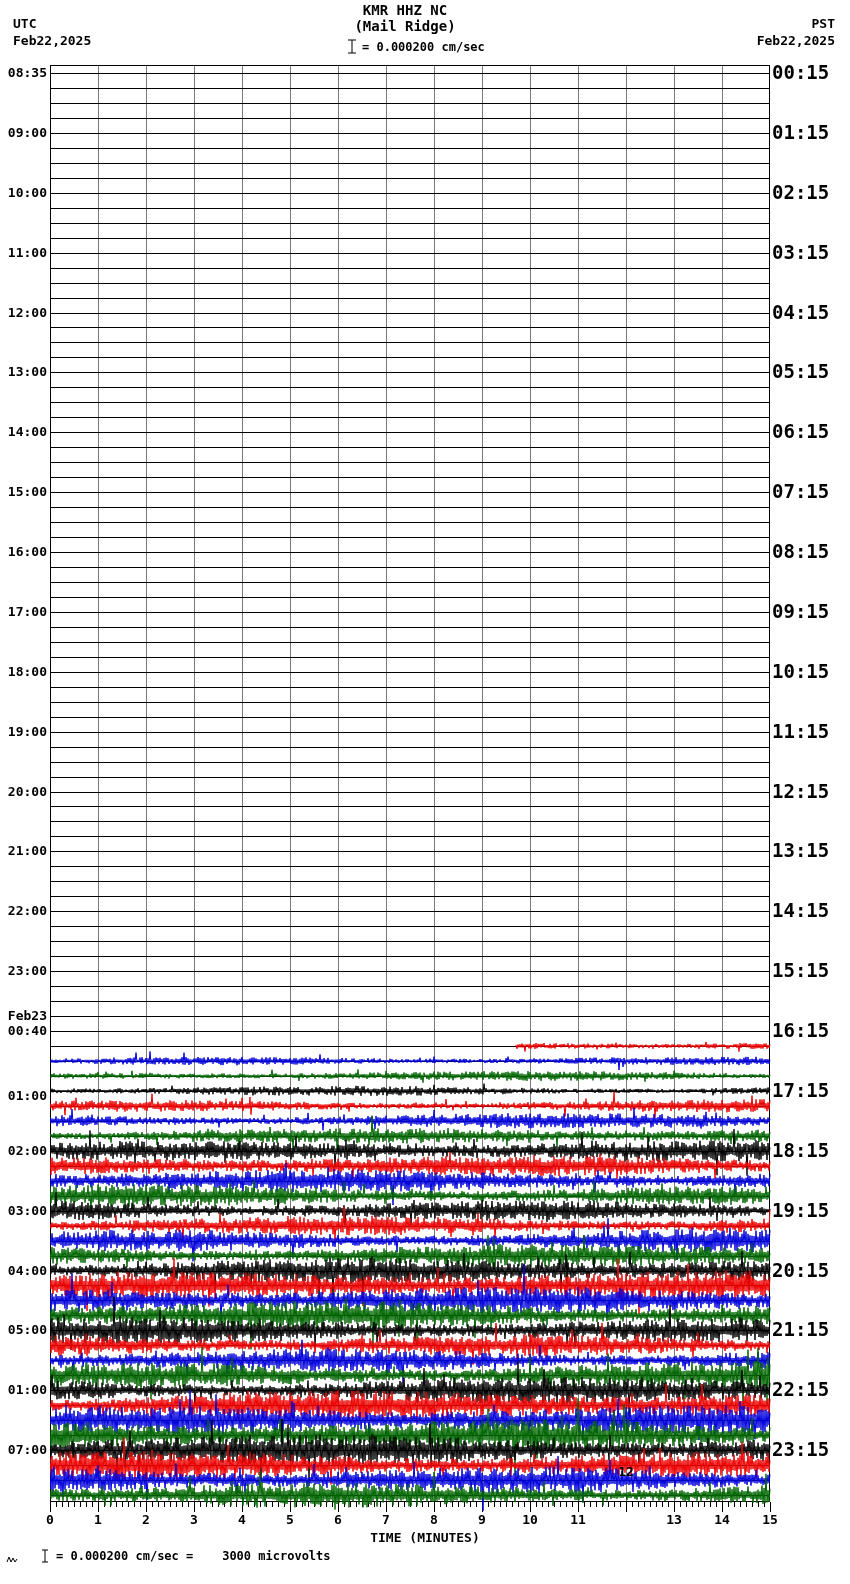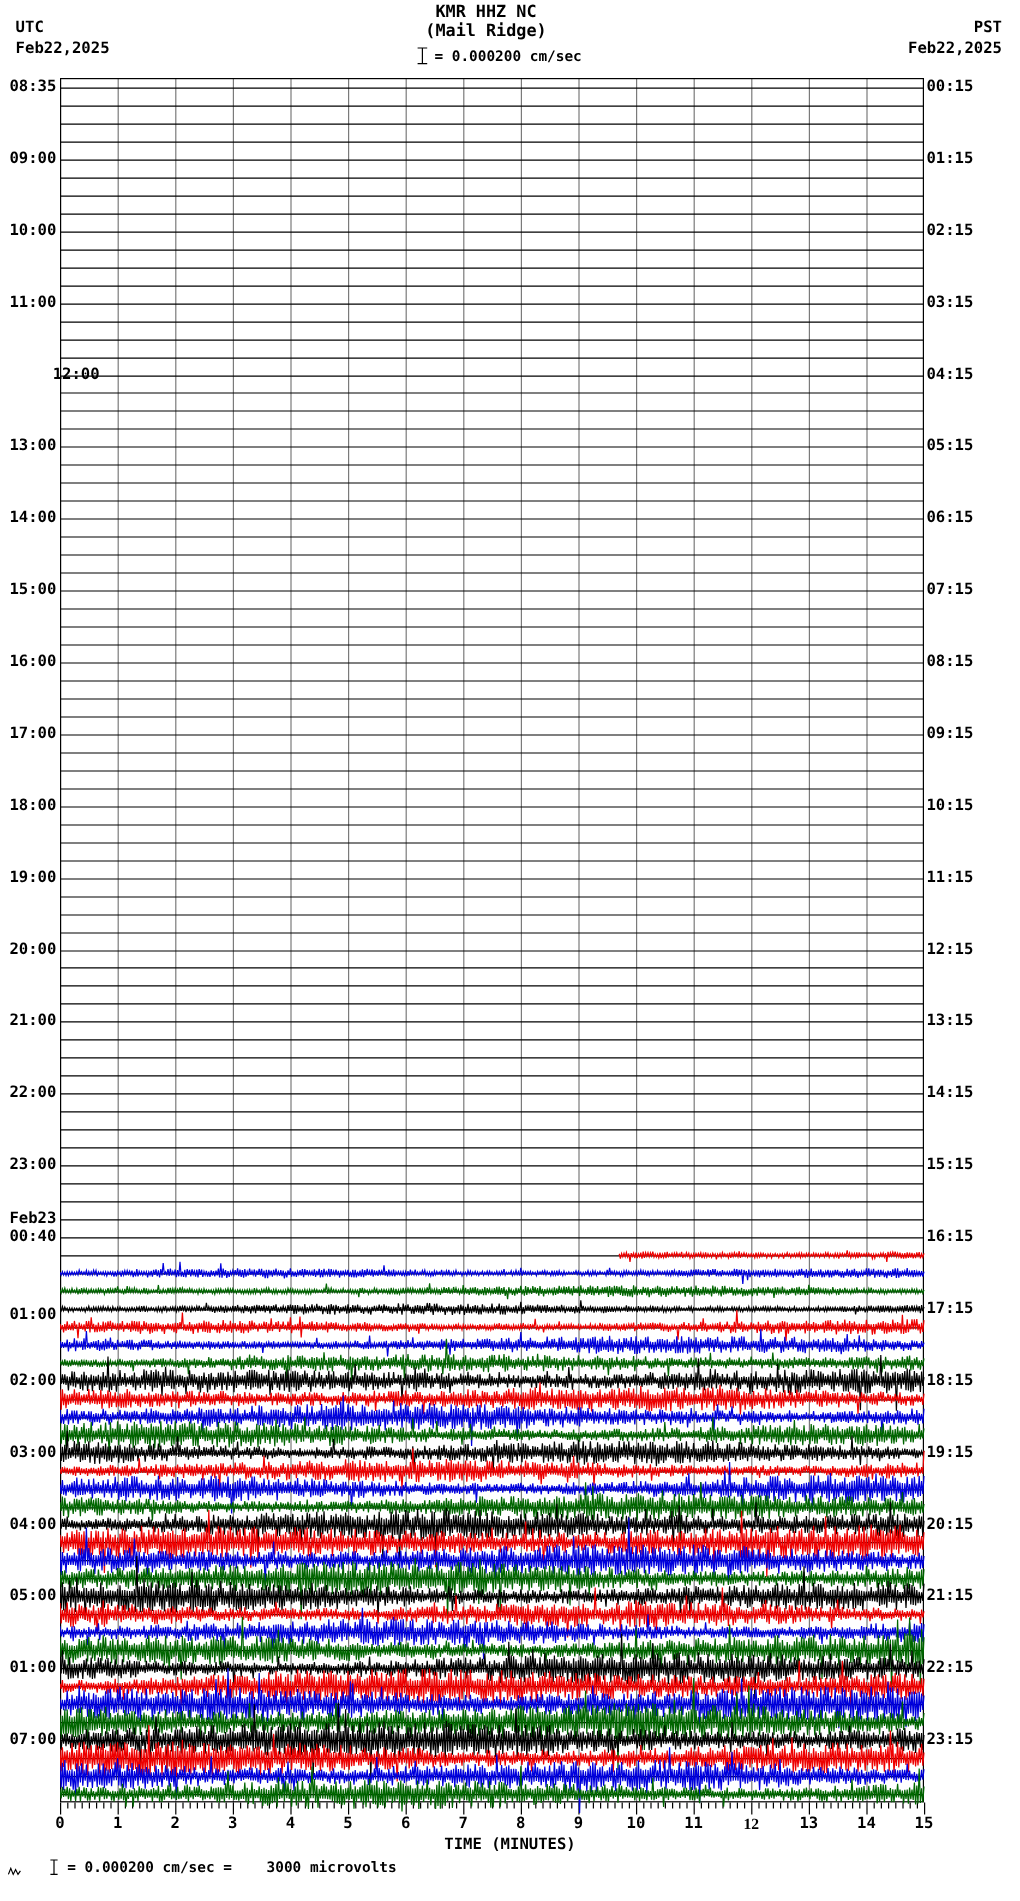--- a/index.html
+++ b/index.html
@@ -15,21 +15,21 @@
   .abs{position:absolute;}
   .t13{font-size:13px;line-height:15px;text-align:center;}
   .t12{font-size:12px;line-height:14px;}
   .title{font-size:14px;line-height:15px;color:#000000;}
   .hour-label{
     position:absolute;left:0;width:47px;height:15px;
     text-align:right;font-size:13px;line-height:15px;
   }
   .pst-label{
     position:absolute;left:772px;width:60px;height:15px;
-    text-align:left;font-size:13px;line-height:15px;
+    text-align:left;font-size:19px;line-height:15px;
   }
   .tick-label{
     position:absolute;width:26px;height:15px;
     text-align:center;font-size:13px;line-height:15px;
   }
   .pre{white-space:pre;}
 </style>
 </head>
 <body>
 
@@ -315,21 +315,21 @@
       <polyline points="0,1392.3 1,1411.1 2,1391.0 3,1407.5 4,1394.6 5,1404.4 6,1393.6 7,1410.1 8,1395.2 9,1409.7 10,1387.5 11,1405.3 12,1395.5 13,1409.3 14,1393.3 15,1411.3 16,1387.2 17,1406.4 18,1395.7 19,1413.0 20,1386.4 21,1404.8 22,1389.6 23,1414.5 24,1392.0 25,1404.7 26,1389.5 27,1408.8 28,1395.6 29,1405.7 30,1388.9 31,1405.3 32,1390.2 33,1413.2 34,1390.8 35,1406.3 36,1388.2 37,1419.0 38,1393.1 39,1410.5 40,1394.2 41,1412.3 42,1387.8 43,1409.1 44,1389.3 45,1405.6 46,1388.1 47,1409.8 48,1386.9 49,1408.1 50,1391.1 51,1408.5 52,1392.0 53,1409.0 54,1387.0 55,1404.9 56,1387.9 57,1410.6 58,1395.2 59,1408.0 60,1391.7 61,1409.9 62,1392.4 63,1409.1 64,1393.1 65,1414.1 66,1394.7 67,1415.1 68,1392.6 69,1414.8 70,1392.7 71,1411.7 72,1392.7 73,1413.7 74,1372.6 75,1415.5 76,1394.8 77,1406.6 78,1395.0 79,1411.4 80,1387.7 81,1405.6 82,1386.7 83,1406.1 84,1391.0 85,1414.5 86,1395.0 87,1405.7 88,1390.2 89,1409.5 90,1388.4 91,1407.0 92,1393.4 93,1414.6 94,1386.3 95,1414.4 96,1394.2 97,1415.1 98,1390.1 99,1407.4 100,1393.9 101,1410.7 102,1384.8 103,1411.8 104,1392.1 105,1412.1 106,1394.5 107,1411.7 108,1388.0 109,1413.6 110,1389.6 111,1410.4 112,1390.1 113,1410.0 114,1395.2 115,1405.8 116,1395.3 117,1408.8 118,1394.1 119,1410.6 120,1387.6 121,1412.4 122,1394.5 123,1405.9 124,1388.3 125,1410.7 126,1395.5 127,1415.2 128,1392.0 129,1408.9 130,1392.6 131,1413.2 132,1394.7 133,1411.5 134,1389.9 135,1408.1 136,1394.2 137,1410.7 138,1393.1 139,1407.3 140,1390.7 141,1405.9 142,1388.7 143,1405.3 144,1390.9 145,1409.2 146,1392.6 147,1411.9 148,1394.5 149,1414.3 150,1390.6 151,1409.5 152,1392.0 153,1406.3 154,1393.2 155,1407.3 156,1389.4 157,1404.7 158,1391.2 159,1409.9 160,1394.4 161,1407.3 162,1391.6 163,1408.6 164,1390.7 165,1405.4 166,1390.4 167,1414.1 168,1393.7 169,1404.6 170,1395.4 171,1410.3 172,1394.9 173,1410.0 174,1395.2 175,1413.5 176,1394.4 177,1407.8 178,1379.9 179,1404.4 180,1391.6 181,1405.4 182,1394.4 183,1405.1 184,1394.8 185,1413.2 186,1396.0 187,1407.5 188,1391.3 189,1404.3 190,1388.1 191,1404.2 192,1390.3 193,1410.0 194,1392.4 195,1404.1 196,1391.4 197,1404.7 198,1393.8 199,1404.2 200,1387.4 201,1408.7 202,1395.0 203,1405.0 204,1388.9 205,1410.0 206,1393.7 207,1407.6 208,1395.2 209,1409.9 210,1392.0 211,1404.0 212,1392.5 213,1407.5 214,1388.2 215,1406.3 216,1391.6 217,1410.7 218,1395.4 219,1407.9 220,1388.9 221,1403.8 222,1391.9 223,1407.7 224,1392.2 225,1411.3 226,1395.6 227,1410.6 228,1395.0 229,1408.0 230,1395.4 231,1404.6 232,1395.6 233,1404.9 234,1389.1 235,1408.6 236,1395.5 237,1409.7 238,1395.4 239,1407.4 240,1395.8 241,1409.8 242,1389.7 243,1406.8 244,1396.7 245,1406.6 246,1396.2 247,1403.4 248,1396.8 249,1406.1 250,1395.7 251,1406.5 252,1393.1 253,1403.5 254,1391.5 255,1403.2 256,1395.4 257,1405.8 258,1395.7 259,1403.4 260,1397.0 261,1405.2 262,1396.4 263,1409.2 264,1394.5 265,1407.7 266,1396.4 267,1405.5 268,1397.1 269,1406.4 270,1391.0 271,1409.3 272,1392.9 273,1409.5 274,1396.9 275,1409.2 276,1395.3 277,1407.7 278,1395.9 279,1405.2 280,1396.9 281,1419.5 282,1394.1 283,1404.0 284,1394.9 285,1405.6 286,1391.4 287,1403.8 288,1395.7 289,1404.6 290,1391.7 291,1408.8 292,1394.1 293,1406.8 294,1391.8 295,1404.1 296,1396.2 297,1407.3 298,1392.2 299,1405.0 300,1391.7 301,1403.5 302,1393.1 303,1406.5 304,1395.7 305,1404.5 306,1393.9 307,1405.4 308,1395.7 309,1403.7 310,1396.9 311,1407.9 312,1397.7 313,1405.5 314,1397.6 315,1403.1 316,1396.3 317,1407.5 318,1394.9 319,1404.2 320,1395.5 321,1406.9 322,1397.4 323,1406.5 324,1395.8 325,1404.0 326,1395.8 327,1404.2 328,1397.4 329,1405.2 330,1397.8 331,1404.1 332,1395.7 333,1404.1 334,1396.9 335,1406.5 336,1395.4 337,1403.7 338,1396.9 339,1403.0 340,1397.1 341,1403.7 342,1396.1 343,1402.3 344,1395.3 345,1402.2 346,1397.8 347,1404.0 348,1395.3 349,1406.6 350,1396.9 351,1402.6 352,1397.4 353,1402.4 354,1397.9 355,1403.9 356,1393.1 357,1407.0 358,1393.7 359,1406.8 360,1398.0 361,1405.8 362,1397.8 363,1404.3 364,1395.9 365,1403.4 366,1393.7 367,1406.0 368,1396.5 369,1402.7 370,1395.7 371,1406.4 372,1395.2 373,1402.2 374,1398.0 375,1404.1 376,1398.0 377,1405.5 378,1394.5 379,1404.5 380,1397.3 381,1403.3 382,1395.2 383,1402.4 384,1396.0 385,1405.7 386,1395.8 387,1403.0 388,1397.3 389,1402.6 390,1396.1 391,1406.3 392,1396.7 393,1411.3 394,1396.8 395,1405.9 396,1396.0 397,1403.9 398,1397.4 399,1404.6 400,1398.1 401,1402.6 402,1393.0 403,1405.3 404,1394.6 405,1402.1 406,1394.0 407,1404.0 408,1397.3 409,1406.0 410,1397.9 411,1403.6 412,1396.7 413,1403.4 414,1395.0 415,1404.3 416,1396.7 417,1405.4 418,1397.9 419,1402.9 420,1397.8 421,1403.3 422,1395.9 423,1404.9 424,1395.2 425,1404.1 426,1397.9 427,1404.6 428,1394.1 429,1402.2 430,1397.7 431,1406.4 432,1397.8 433,1406.2 434,1395.5 435,1403.0 436,1396.5 437,1403.9 438,1395.8 439,1404.3 440,1398.0 441,1406.9 442,1394.0 443,1403.4 444,1397.4 445,1402.5 446,1397.6 447,1405.9 448,1397.8 449,1402.3 450,1396.5 451,1404.0 452,1394.9 453,1406.9 454,1392.9 455,1405.5 456,1395.3 457,1403.3 458,1396.4 459,1402.9 460,1392.9 461,1411.8 462,1393.5 463,1402.4 464,1397.5 465,1403.8 466,1397.8 467,1403.6 468,1397.2 469,1405.6 470,1396.4 471,1404.3 472,1397.0 473,1407.1 474,1394.3 475,1408.0 476,1395.5 477,1404.7 478,1394.0 479,1406.7 480,1397.1 481,1402.6 482,1397.2 483,1403.3 484,1389.2 485,1403.9 486,1394.7 487,1405.5 488,1394.9 489,1403.6 490,1395.7 491,1402.9 492,1393.4 493,1403.6 494,1397.5 495,1404.2 496,1391.8 497,1403.4 498,1397.2 499,1405.0 500,1397.5 501,1403.0 502,1395.5 503,1408.8 504,1396.1 505,1404.3 506,1393.7 507,1403.8 508,1396.4 509,1405.4 510,1396.8 511,1406.6 512,1395.1 513,1404.3 514,1397.1 515,1403.0 516,1397.0 517,1406.8 518,1396.7 519,1403.3 520,1396.8 521,1403.4 522,1393.5 523,1407.2 524,1394.5 525,1406.5 526,1391.3 527,1406.2 528,1394.7 529,1407.2 530,1394.4 531,1405.9 532,1390.4 533,1403.3 534,1395.7 535,1407.2 536,1396.8 537,1406.8 538,1396.4 539,1407.4 540,1395.1 541,1406.6 542,1391.4 543,1407.7 544,1393.6 545,1406.0 546,1396.3 547,1404.0 548,1394.0 549,1403.3 550,1394.6 551,1403.3 552,1392.7 553,1405.5 554,1389.5 555,1409.8 556,1394.9 557,1410.6 558,1394.8 559,1406.9 560,1395.2 561,1405.5 562,1393.4 563,1410.1 564,1391.8 565,1404.5 566,1395.1 567,1409.4 568,1396.2 569,1409.8 570,1389.9 571,1404.8 572,1390.9 573,1405.3 574,1391.0 575,1407.8 576,1390.9 577,1404.7 578,1391.3 579,1403.9 580,1392.4 581,1410.7 582,1391.9 583,1404.2 584,1389.1 585,1409.1 586,1394.6 587,1406.9 588,1396.5 589,1406.1 590,1388.8 591,1405.1 592,1393.6 593,1408.5 594,1383.3 595,1409.4 596,1396.2 597,1406.7 598,1395.9 599,1410.2 600,1394.5 601,1404.1 602,1392.4 603,1408.2 604,1389.5 605,1406.8 606,1396.1 607,1405.9 608,1395.7 609,1404.1 610,1383.0 611,1412.1 612,1392.6 613,1410.6 614,1395.5 615,1407.6 616,1395.1 617,1404.8 618,1393.9 619,1410.7 620,1388.0 621,1408.3 622,1392.7 623,1411.5 624,1395.1 625,1411.1 626,1396.1 627,1408.9 628,1391.6 629,1407.7 630,1394.4 631,1407.2 632,1395.8 633,1410.0 634,1394.5 635,1411.2 636,1395.1 637,1412.6 638,1389.2 639,1412.4 640,1395.1 641,1406.8 642,1391.4 643,1405.2 644,1387.4 645,1406.8 646,1393.8 647,1408.9 648,1387.3 649,1404.0 650,1391.5 651,1409.2 652,1394.7 653,1404.6 654,1394.0 655,1410.3 656,1388.0 657,1410.9 658,1396.0 659,1407.1 660,1391.5 661,1404.0 662,1394.2 663,1404.0 664,1395.1 665,1411.4 666,1395.0 667,1407.6 668,1389.1 669,1404.3 670,1394.6 671,1410.6 672,1392.9 673,1406.0 674,1392.7 675,1404.2 676,1391.2 677,1409.3 678,1394.2 679,1406.8 680,1393.9 681,1410.5 682,1395.1 683,1405.1 684,1389.7 685,1405.7 686,1395.0 687,1411.5 688,1392.8 689,1404.3 690,1390.4 691,1411.1 692,1377.2 693,1404.1 694,1387.9 695,1412.6 696,1396.3 697,1406.7 698,1386.4 699,1407.9 700,1391.1 701,1404.4 702,1390.5 703,1404.1 704,1396.4 705,1405.8 706,1395.2 707,1411.7 708,1393.9 709,1404.4 710,1394.5 711,1405.5 712,1395.1 713,1407.0 714,1395.3 715,1406.2 716,1392.0 717,1404.0 718,1388.2 719,1406.5 720,1395.4" fill="none" stroke="#ee0000" stroke-width="1"></polyline>
       <polyline points="0,1406.5 1,1424.5 2,1403.9 3,1426.9 4,1401.6 5,1423.4 6,1410.3 7,1419.9 8,1410.5 9,1423.7 10,1409.5 11,1426.4 12,1411.0 13,1431.8 14,1404.5 15,1424.6 16,1406.8 17,1420.4 18,1404.4 19,1423.1 20,1409.6 21,1419.0 22,1405.5 23,1424.1 24,1411.1 25,1420.2 26,1411.2 27,1424.9 28,1409.6 29,1419.6 30,1409.5 31,1424.1 32,1404.6 33,1422.2 34,1409.8 35,1422.9 36,1404.7 37,1425.2 38,1407.9 39,1422.9 40,1409.6 41,1420.9 42,1409.3 43,1423.5 44,1408.6 45,1418.8 46,1403.6 47,1418.6 48,1400.2 49,1422.8 50,1405.7 51,1423.7 52,1411.6 53,1424.7 54,1410.6 55,1425.2 56,1405.8 57,1419.8 58,1409.1 59,1424.5 60,1404.1 61,1425.8 62,1410.9 63,1418.9 64,1407.6 65,1423.1 66,1405.3 67,1418.8 68,1409.1 69,1421.2 70,1409.3 71,1425.5 72,1407.5 73,1421.5 74,1409.0 75,1419.0 76,1411.9 77,1424.4 78,1412.0 79,1420.2 80,1406.2 81,1423.2 82,1409.2 83,1419.9 84,1412.1 85,1424.2 86,1412.0 87,1418.1 88,1406.1 89,1418.9 90,1408.7 91,1424.0 92,1410.6 93,1419.9 94,1409.2 95,1424.0 96,1407.6 97,1434.7 98,1412.3 99,1417.8 100,1409.5 101,1417.8 102,1409.6 103,1419.1 104,1406.7 105,1421.9 106,1412.3 107,1418.1 108,1408.9 109,1422.0 110,1412.4 111,1417.9 112,1407.7 113,1417.7 114,1411.6 115,1423.4 116,1412.4 117,1418.8 118,1412.3 119,1418.2 120,1407.9 121,1420.3 122,1411.8 123,1419.7 124,1410.0 125,1417.7 126,1398.6 127,1421.3 128,1412.2 129,1418.2 130,1408.6 131,1418.6 132,1409.4 133,1418.8 134,1411.9 135,1419.2 136,1409.9 137,1422.5 138,1411.5 139,1418.1 140,1409.9 141,1419.2 142,1410.4 143,1419.3 144,1409.7 145,1421.1 146,1412.1 147,1418.4 148,1410.9 149,1417.3 150,1409.0 151,1419.2 152,1409.9 153,1418.3 154,1408.8 155,1417.2 156,1410.1 157,1417.6 158,1408.0 159,1418.6 160,1408.1 161,1418.8 162,1412.1 163,1418.7 164,1408.4 165,1420.2 166,1409.9 167,1421.5 168,1412.3 169,1418.0 170,1410.1 171,1418.2 172,1412.7 173,1420.7 174,1408.6 175,1418.9 176,1412.8 177,1419.0 178,1411.8 179,1418.5 180,1410.2 181,1420.6 182,1408.4 183,1419.3 184,1408.3 185,1421.8 186,1412.8 187,1430.5 188,1411.1 189,1418.0 190,1402.9 191,1421.2 192,1409.7 193,1421.1 194,1412.8 195,1427.6 196,1408.7 197,1421.0 198,1409.7 199,1419.4 200,1409.5 201,1418.7 202,1410.0 203,1419.1 204,1409.9 205,1418.1 206,1412.7 207,1420.9 208,1411.7 209,1420.6 210,1411.7 211,1417.9 212,1412.6 213,1418.0 214,1411.1 215,1418.1 216,1410.1 217,1418.4 218,1409.6 219,1419.2 220,1411.2 221,1417.3 222,1411.9 223,1419.8 224,1413.0 225,1420.9 226,1411.0 227,1417.5 228,1408.6 229,1421.6 230,1412.1 231,1418.3 232,1411.6 233,1421.4 234,1410.2 235,1417.6 236,1411.0 237,1421.0 238,1412.9 239,1419.6 240,1412.9 241,1419.2 242,1412.3 243,1418.6 244,1411.3 245,1422.2 246,1410.0 247,1419.5 248,1412.4 249,1417.9 250,1411.4 251,1417.6 252,1411.2 253,1418.1 254,1412.0 255,1417.9 256,1409.7 257,1422.4 258,1412.8 259,1421.0 260,1412.1 261,1418.4 262,1408.7 263,1417.8 264,1399.2 265,1419.7 266,1408.4 267,1418.9 268,1409.9 269,1419.3 270,1412.0 271,1417.8 272,1412.1 273,1421.0 274,1409.1 275,1419.2 276,1412.2 277,1422.9 278,1406.7 279,1417.8 280,1412.2 281,1417.5 282,1411.7 283,1418.7 284,1410.9 285,1418.9 286,1411.0 287,1420.9 288,1406.9 289,1419.5 290,1412.5 291,1419.0 292,1409.6 293,1418.1 294,1407.4 295,1417.7 296,1402.3 297,1422.3 298,1407.4 299,1421.6 300,1409.6 301,1419.3 302,1410.4 303,1422.8 304,1410.1 305,1420.7 306,1406.9 307,1422.1 308,1409.0 309,1418.6 310,1412.0 311,1419.3 312,1406.9 313,1418.0 314,1408.9 315,1418.5 316,1411.3 317,1418.6 318,1406.3 319,1423.5 320,1411.6 321,1420.2 322,1408.3 323,1418.1 324,1410.7 325,1418.6 326,1409.9 327,1420.7 328,1408.9 329,1424.4 330,1405.7 331,1421.3 332,1409.2 333,1419.7 334,1409.1 335,1420.6 336,1409.9 337,1418.4 338,1411.5 339,1423.3 340,1405.5 341,1424.5 342,1408.7 343,1418.9 344,1411.0 345,1419.2 346,1405.1 347,1418.8 348,1410.4 349,1421.8 350,1407.6 351,1424.6 352,1406.1 353,1422.2 354,1408.3 355,1418.5 356,1411.8 357,1424.9 358,1411.7 359,1422.5 360,1410.5 361,1418.8 362,1411.1 363,1422.2 364,1397.2 365,1418.5 366,1411.7 367,1420.2 368,1405.8 369,1419.4 370,1408.4 371,1422.9 372,1407.1 373,1422.9 374,1406.1 375,1425.2 376,1409.1 377,1421.0 378,1409.0 379,1419.5 380,1409.1 381,1422.8 382,1411.3 383,1423.6 384,1411.1 385,1422.8 386,1411.4 387,1418.7 388,1408.1 389,1418.7 390,1403.2 391,1420.0 392,1410.2 393,1422.2 394,1407.1 395,1419.8 396,1404.1 397,1419.1 398,1407.7 399,1420.0 400,1409.0 401,1422.7 402,1409.6 403,1420.0 404,1407.1 405,1424.3 406,1411.0 407,1418.9 408,1406.2 409,1423.6 410,1411.2 411,1425.0 412,1403.4 413,1422.5 414,1409.1 415,1419.2 416,1406.5 417,1419.0 418,1402.8 419,1420.2 420,1405.6 421,1427.3 422,1410.7 423,1419.9 424,1410.8 425,1427.3 426,1406.4 427,1420.1 428,1403.5 429,1421.1 430,1402.7 431,1427.1 432,1407.9 433,1445.9 434,1410.3 435,1421.6 436,1410.1 437,1423.1 438,1411.0 439,1427.8 440,1409.0 441,1420.0 442,1406.4 443,1428.3 444,1403.6 445,1424.4 446,1404.5 447,1428.1 448,1409.6 449,1419.8 450,1407.7 451,1424.2 452,1406.9 453,1423.1 454,1411.0 455,1419.3 456,1410.2 457,1420.0 458,1407.7 459,1419.1 460,1405.0 461,1424.5 462,1410.5 463,1427.7 464,1408.4 465,1420.8 466,1405.6 467,1422.6 468,1403.3 469,1419.3 470,1410.1 471,1419.4 472,1409.2 473,1423.8 474,1409.8 475,1424.3 476,1411.0 477,1427.2 478,1408.8 479,1423.5 480,1407.8 481,1427.2 482,1402.0 483,1425.8 484,1408.9 485,1421.6 486,1410.2 487,1424.3 488,1409.7 489,1429.5 490,1410.0 491,1420.5 492,1408.0 493,1421.3 494,1406.2 495,1419.6 496,1401.7 497,1419.1 498,1410.2 499,1419.2 500,1401.5 501,1424.0 502,1411.0 503,1419.5 504,1401.8 505,1426.0 506,1409.6 507,1420.9 508,1391.1 509,1419.1 510,1409.0 511,1420.0 512,1409.9 513,1422.8 514,1410.0 515,1420.9 516,1404.0 517,1421.0 518,1408.7 519,1424.4 520,1409.7 521,1425.4 522,1402.8 523,1420.2 524,1403.5 525,1427.3 526,1408.4 527,1426.7 528,1408.0 529,1426.2 530,1403.3 531,1423.4 532,1406.3 533,1437.3 534,1407.2 535,1421.6 536,1411.3 537,1419.6 538,1403.1 539,1420.4 540,1404.8 541,1426.5 542,1405.8 543,1421.2 544,1410.3 545,1425.3 546,1404.9 547,1418.8 548,1407.8 549,1425.3 550,1411.1 551,1427.1 552,1409.6 553,1420.1 554,1407.0 555,1418.7 556,1403.3 557,1422.6 558,1405.1 559,1419.6 560,1394.9 561,1418.9 562,1404.5 563,1418.7 564,1407.9 565,1419.0 566,1403.5 567,1425.2 568,1404.6 569,1419.8 570,1411.3 571,1421.4 572,1406.0 573,1421.2 574,1410.8 575,1419.8 576,1410.2 577,1419.1 578,1407.8 579,1420.1 580,1411.5 581,1419.4 582,1408.6 583,1426.9 584,1408.4 585,1418.5 586,1406.6 587,1421.9 588,1411.5 589,1423.7 590,1411.8 591,1421.3 592,1405.7 593,1418.4 594,1408.8 595,1419.7 596,1404.7 597,1420.4 598,1410.8 599,1424.5 600,1400.9 601,1422.1 602,1411.7 603,1420.1 604,1409.4 605,1422.9 606,1407.9 607,1423.6 608,1408.7 609,1418.5 610,1410.7 611,1421.6 612,1411.6 613,1422.0 614,1412.1 615,1422.9 616,1410.0 617,1421.4 618,1408.6 619,1418.2 620,1411.6 621,1418.2 622,1409.2 623,1418.0 624,1409.3 625,1422.0 626,1411.9 627,1418.4 628,1407.3 629,1418.3 630,1411.4 631,1419.3 632,1409.1 633,1420.2 634,1407.6 635,1419.1 636,1410.5 637,1417.7 638,1412.5 639,1420.2 640,1408.3 641,1419.7 642,1411.4 643,1420.9 644,1408.6 645,1421.1 646,1410.3 647,1420.1 648,1411.5 649,1421.0 650,1407.1 651,1417.5 652,1409.3 653,1419.3 654,1411.9 655,1421.7 656,1409.0 657,1419.1 658,1410.6 659,1420.8 660,1412.1 661,1418.7 662,1407.9 663,1419.6 664,1409.4 665,1422.5 666,1411.6 667,1421.7 668,1409.9 669,1417.3 670,1412.8 671,1422.3 672,1411.7 673,1419.7 674,1411.5 675,1421.3 676,1410.4 677,1417.7 678,1409.4 679,1420.3 680,1409.8 681,1417.8 682,1411.6 683,1418.2 684,1412.5 685,1419.6 686,1412.7 687,1421.4 688,1410.2 689,1418.5 690,1409.4 691,1417.1 692,1410.5 693,1417.1 694,1409.9 695,1418.7 696,1409.5 697,1419.9 698,1410.2 699,1417.1 700,1410.0 701,1420.6 702,1409.6 703,1417.5 704,1409.9 705,1418.2 706,1404.9 707,1418.5 708,1410.4 709,1417.7 710,1413.2 711,1418.7 712,1411.7 713,1419.9 714,1413.2 715,1419.4 716,1412.7 717,1418.6 718,1409.9 719,1418.1 720,1409.4" fill="none" stroke="#0000dd" stroke-width="1"></polyline>
       <polyline points="0,1425.9 1,1433.6 2,1424.0 3,1432.4 4,1425.6 5,1432.1 6,1424.1 7,1434.4 8,1425.3 9,1435.7 10,1427.0 11,1432.1 12,1427.2 13,1435.7 14,1425.6 15,1431.9 16,1424.0 17,1436.0 18,1427.1 19,1432.2 20,1424.5 21,1433.4 22,1425.1 23,1435.6 24,1428.0 25,1435.5 26,1425.3 27,1432.3 28,1427.7 29,1434.8 30,1428.1 31,1432.2 32,1424.0 33,1436.1 34,1424.9 35,1432.3 36,1424.2 37,1434.3 38,1425.3 39,1433.9 40,1426.7 41,1432.0 42,1428.1 43,1435.4 44,1427.4 45,1436.2 46,1427.8 47,1433.1 48,1427.8 49,1434.7 50,1425.3 51,1434.0 52,1421.5 53,1435.3 54,1425.0 55,1440.5 56,1428.1 57,1434.0 58,1426.3 59,1432.5 60,1426.9 61,1440.5 62,1425.2 63,1433.5 64,1427.1 65,1435.8 66,1423.5 67,1432.2 68,1425.2 69,1432.7 70,1425.8 71,1434.1 72,1426.2 73,1433.1 74,1427.2 75,1432.8 76,1426.0 77,1436.5 78,1425.1 79,1433.1 80,1426.5 81,1433.5 82,1423.1 83,1436.9 84,1427.7 85,1436.7 86,1425.9 87,1434.8 88,1426.1 89,1432.2 90,1422.8 91,1433.0 92,1421.0 93,1434.4 94,1427.4 95,1433.7 96,1426.3 97,1434.9 98,1424.0 99,1434.2 100,1427.7 101,1433.8 102,1427.0 103,1432.6 104,1423.0 105,1434.2 106,1422.1 107,1436.4 108,1424.0 109,1432.9 110,1426.9 111,1434.4 112,1424.0 113,1432.5 114,1424.5 115,1432.5 116,1422.9 117,1433.0 118,1426.0 119,1435.4 120,1427.1 121,1434.3 122,1427.0 123,1433.0 124,1427.5 125,1434.4 126,1423.8 127,1432.8 128,1425.2 129,1434.6 130,1424.8 131,1436.8 132,1424.5 133,1437.0 134,1424.4 135,1434.3 136,1425.4 137,1436.9 138,1421.0 139,1433.3 140,1410.9 141,1434.6 142,1422.5 143,1433.2 144,1423.0 145,1435.0 146,1427.1 147,1434.7 148,1427.2 149,1435.6 150,1427.1 151,1434.0 152,1426.1 153,1434.1 154,1420.4 155,1436.5 156,1424.9 157,1438.2 158,1426.5 159,1433.4 160,1420.2 161,1438.4 162,1425.9 163,1433.5 164,1426.8 165,1433.4 166,1423.5 167,1436.1 168,1425.8 169,1440.0 170,1424.8 171,1438.1 172,1426.0 173,1439.8 174,1426.7 175,1438.6 176,1423.0 177,1437.6 178,1425.0 179,1436.3 180,1421.7 181,1440.7 182,1416.1 183,1434.2 184,1426.0 185,1433.5 186,1421.1 187,1436.2 188,1419.4 189,1433.5 190,1421.0 191,1434.2 192,1425.8 193,1440.5 194,1426.7 195,1434.3 196,1423.7 197,1439.5 198,1418.9 199,1436.6 200,1426.4 201,1435.8 202,1419.3 203,1434.0 204,1425.4 205,1440.3 206,1426.6 207,1442.5 208,1421.0 209,1433.6 210,1407.1 211,1433.6 212,1417.5 213,1437.2 214,1422.8 215,1441.5 216,1425.7 217,1433.6 218,1423.3 219,1434.0 220,1421.6 221,1433.9 222,1423.9 223,1434.4 224,1426.4 225,1434.5 226,1422.6 227,1435.7 228,1423.1 229,1437.2 230,1419.6 231,1437.8 232,1426.1 233,1438.2 234,1422.7 235,1439.3 236,1426.0 237,1438.9 238,1425.2 239,1434.3 240,1424.9 241,1434.9 242,1419.5 243,1434.1 244,1426.1 245,1442.3 246,1423.5 247,1436.5 248,1426.2 249,1433.9 250,1424.2 251,1436.6 252,1423.0 253,1438.9 254,1418.6 255,1441.0 256,1421.9 257,1436.5 258,1417.6 259,1434.0 260,1422.4 261,1438.4 262,1422.7 263,1438.8 264,1418.8 265,1441.2 266,1424.6 267,1439.2 268,1425.9 269,1439.5 270,1419.0 271,1441.1 272,1420.9 273,1436.5 274,1423.7 275,1434.3 276,1425.0 277,1437.5 278,1424.5 279,1436.0 280,1425.0 281,1434.5 282,1420.2 283,1437.6 284,1418.8 285,1444.5 286,1421.3 287,1439.0 288,1423.3 289,1437.9 290,1423.2 291,1434.6 292,1422.8 293,1439.0 294,1425.4 295,1439.5 296,1425.3 297,1437.0 298,1418.8 299,1442.4 300,1425.6 301,1434.9 302,1422.9 303,1436.6 304,1425.5 305,1434.0 306,1418.0 307,1434.7 308,1424.8 309,1439.4 310,1426.0 311,1434.1 312,1426.2 313,1442.4 314,1422.3 315,1439.9 316,1419.2 317,1442.3 318,1423.6 319,1439.0 320,1424.6 321,1439.9 322,1421.1 323,1435.7 324,1420.4 325,1433.8 326,1422.9 327,1441.6 328,1425.8 329,1433.9 330,1422.1 331,1434.6 332,1422.6 333,1437.6 334,1426.3 335,1433.7 336,1422.7 337,1434.9 338,1420.5 339,1435.3 340,1425.0 341,1437.1 342,1424.6 343,1440.3 344,1426.3 345,1434.2 346,1418.9 347,1435.3 348,1420.3 349,1433.6 350,1424.0 351,1435.5 352,1420.7 353,1434.5 354,1424.6 355,1433.8 356,1426.2 357,1437.3 358,1419.3 359,1441.4 360,1426.2 361,1441.1 362,1422.6 363,1433.7 364,1426.3 365,1434.3 366,1419.8 367,1440.5 368,1420.0 369,1433.4 370,1420.6 371,1437.8 372,1422.1 373,1434.9 374,1425.8 375,1433.4 376,1425.9 377,1436.8 378,1426.7 379,1433.7 380,1426.5 381,1436.2 382,1423.8 383,1437.0 384,1406.9 385,1436.3 386,1425.7 387,1435.7 388,1421.9 389,1434.8 390,1426.1 391,1433.1 392,1425.3 393,1434.0 394,1426.4 395,1439.2 396,1425.4 397,1438.4 398,1423.4 399,1435.3 400,1425.0 401,1437.5 402,1425.5 403,1435.8 404,1426.5 405,1434.9 406,1421.7 407,1435.3 408,1423.3 409,1433.1 410,1425.1 411,1436.1 412,1421.2 413,1437.4 414,1423.8 415,1437.3 416,1425.5 417,1438.3 418,1426.9 419,1434.3 420,1421.5 421,1433.4 422,1422.4 423,1436.3 424,1425.5 425,1433.8 426,1424.1 427,1433.4 428,1421.7 429,1434.9 430,1427.2 431,1435.0 432,1425.2 433,1433.6 434,1426.3 435,1434.8 436,1427.2 437,1435.2 438,1427.4 439,1435.0 440,1426.8 441,1437.6 442,1423.0 443,1432.7 444,1426.7 445,1435.9 446,1426.6 447,1432.6 448,1423.8 449,1433.3 450,1427.0 451,1435.3 452,1423.9 453,1433.7 454,1422.2 455,1435.7 456,1425.3 457,1436.7 458,1426.2 459,1432.4 460,1423.4 461,1433.8 462,1427.0 463,1432.4 464,1425.3 465,1437.2 466,1422.0 467,1432.3 468,1423.2 469,1433.9 470,1426.4 471,1432.7 472,1424.3 473,1433.1 474,1426.3 475,1432.8 476,1427.9 477,1433.2 478,1424.7 479,1435.4 480,1424.8 481,1433.0 482,1427.1 483,1436.0 484,1424.5 485,1434.0 486,1425.0 487,1434.1 488,1426.7 489,1435.3 490,1427.0 491,1432.3 492,1427.6 493,1434.7 494,1416.4 495,1435.2 496,1427.6 497,1434.0 498,1426.2 499,1433.0 500,1426.0 501,1432.0 502,1424.8 503,1440.9 504,1423.9 505,1433.5 506,1425.5 507,1435.0 508,1426.2 509,1432.0 510,1425.4 511,1433.0 512,1426.0 513,1434.3 514,1427.4 515,1432.7 516,1428.2 517,1433.2 518,1427.1 519,1432.3 520,1424.6 521,1433.3 522,1424.8 523,1431.8 524,1426.7 525,1435.1 526,1424.3 527,1435.1 528,1427.1 529,1435.3 530,1424.7 531,1433.9 532,1426.2 533,1437.7 534,1426.6 535,1432.0 536,1425.7 537,1432.9 538,1422.3 539,1431.7 540,1425.9 541,1432.2 542,1424.7 543,1432.9 544,1427.3 545,1433.0 546,1428.3 547,1432.1 548,1428.1 549,1432.3 550,1427.8 551,1433.5 552,1427.5 553,1440.5 554,1427.0 555,1433.7 556,1424.6 557,1435.4 558,1428.3 559,1431.9 560,1428.3 561,1434.1 562,1427.7 563,1432.9 564,1428.2 565,1433.2 566,1425.1 567,1433.7 568,1425.5 569,1432.5 570,1426.1 571,1432.9 572,1428.3 573,1432.9 574,1427.6 575,1431.9 576,1427.9 577,1435.0 578,1427.1 579,1433.0 580,1426.6 581,1433.1 582,1428.3 583,1431.8 584,1427.9 585,1434.0 586,1428.2 587,1434.7 588,1425.3 589,1432.0 590,1425.3 591,1434.3 592,1427.3 593,1433.1 594,1425.4 595,1433.8 596,1427.1 597,1432.1 598,1427.7 599,1431.8 600,1425.9 601,1432.6 602,1427.5 603,1435.5 604,1428.0 605,1432.3 606,1426.3 607,1433.3 608,1428.0 609,1435.6 610,1424.6 611,1434.8 612,1426.9 613,1432.4 614,1427.6 615,1436.1 616,1426.2 617,1435.1 618,1428.0 619,1433.0 620,1425.5 621,1432.6 622,1424.6 623,1432.7 624,1426.9 625,1434.3 626,1425.2 627,1432.2 628,1428.1 629,1432.0 630,1425.7 631,1433.8 632,1425.2 633,1435.4 634,1426.5 635,1436.4 636,1427.5 637,1435.1 638,1426.9 639,1436.7 640,1428.0 641,1432.1 642,1428.0 643,1432.6 644,1426.9 645,1433.6 646,1423.2 647,1435.7 648,1425.9 649,1432.2 650,1427.8 651,1436.5 652,1427.1 653,1432.9 654,1425.8 655,1432.8 656,1426.3 657,1434.9 658,1426.8 659,1434.0 660,1417.7 661,1436.1 662,1426.9 663,1433.2 664,1424.8 665,1436.3 666,1424.6 667,1434.9 668,1424.4 669,1436.1 670,1423.4 671,1434.7 672,1426.8 673,1434.0 674,1423.1 675,1434.5 676,1427.3 677,1433.7 678,1422.6 679,1433.0 680,1422.4 681,1437.8 682,1424.2 683,1436.2 684,1421.7 685,1434.5 686,1422.2 687,1436.8 688,1422.4 689,1434.2 690,1426.7 691,1432.9 692,1425.0 693,1436.8 694,1426.1 695,1436.8 696,1426.2 697,1432.8 698,1421.4 699,1432.8 700,1426.4 701,1433.9 702,1427.2 703,1437.8 704,1426.6 705,1434.1 706,1426.3 707,1438.1 708,1424.7 709,1434.4 710,1426.3 711,1434.9 712,1420.5 713,1438.8 714,1422.9 715,1438.0 716,1408.8 717,1437.4 718,1425.2 719,1436.9 720,1423.7" fill="none" stroke="#006600" stroke-width="1"></polyline>
     </svg>
 
   <div id="labels">
       <div class="hour-label" style="top:65px;">08:35</div>
       <div class="hour-label" style="top:125px;">09:00</div>
       <div class="hour-label" style="top:185px;">10:00</div>
       <div class="hour-label" style="top:245px;">11:00</div>
-      <div class="hour-label" style="top:305px;padding-left:36px;">12:00</div>
+      <div class="hour-label" style="top:305px;">12:00</div>
       <div class="hour-label" style="top:364px;">13:00</div>
       <div class="hour-label" style="top:424px;">14:00</div>
       <div class="hour-label" style="top:484px;">15:00</div>
       <div class="hour-label" style="top:544px;">16:00</div>
       <div class="hour-label" style="top:604px;">17:00</div>
       <div class="hour-label" style="top:664px;">18:00</div>
       <div class="hour-label" style="top:724px;">19:00</div>
       <div class="hour-label" style="top:784px;">20:00</div>
       <div class="hour-label" style="top:843px;">21:00</div>
       <div class="hour-label" style="top:903px;">22:00</div>
@@ -372,21 +372,21 @@
       <div class="tick-label" style="left:133px;top:1512px;">2</div>
       <div class="tick-label" style="left:181px;top:1512px;">3</div>
       <div class="tick-label" style="left:229px;top:1512px;">4</div>
       <div class="tick-label" style="left:277px;top:1512px;">5</div>
       <div class="tick-label" style="left:325px;top:1512px;">6</div>
       <div class="tick-label" style="left:373px;top:1512px;">7</div>
       <div class="tick-label" style="left:421px;top:1512px;">8</div>
       <div class="tick-label" style="left:469px;top:1512px;">9</div>
       <div class="tick-label" style="left:517px;top:1512px;">10</div>
       <div class="tick-label" style="left:565px;top:1512px;">11</div>
-      <div class="tick-label" style="left:613px;top:1512px;font-family:Liberation Serif, serif;">12</div>
+      <div class="tick-label" style="left:613px;top:1464px;">12</div>
       <div class="tick-label" style="left:661px;top:1512px;">13</div>
       <div class="tick-label" style="left:709px;top:1512px;">14</div>
       <div class="tick-label" style="left:757px;top:1512px;">15</div>
     </div>
 
   <div class="abs t13" style="left:300px;top:1530px;width:250px;text-align:center;">TIME (MINUTES)</div>
 
   <svg class="abs" style="left:6px;top:1554px;" width="12" height="10">
     <polyline points="1,8 3,3 5,8 7,4 9,8 11,5" fill="none" stroke="#000" stroke-width="1"></polyline>
   </svg>

